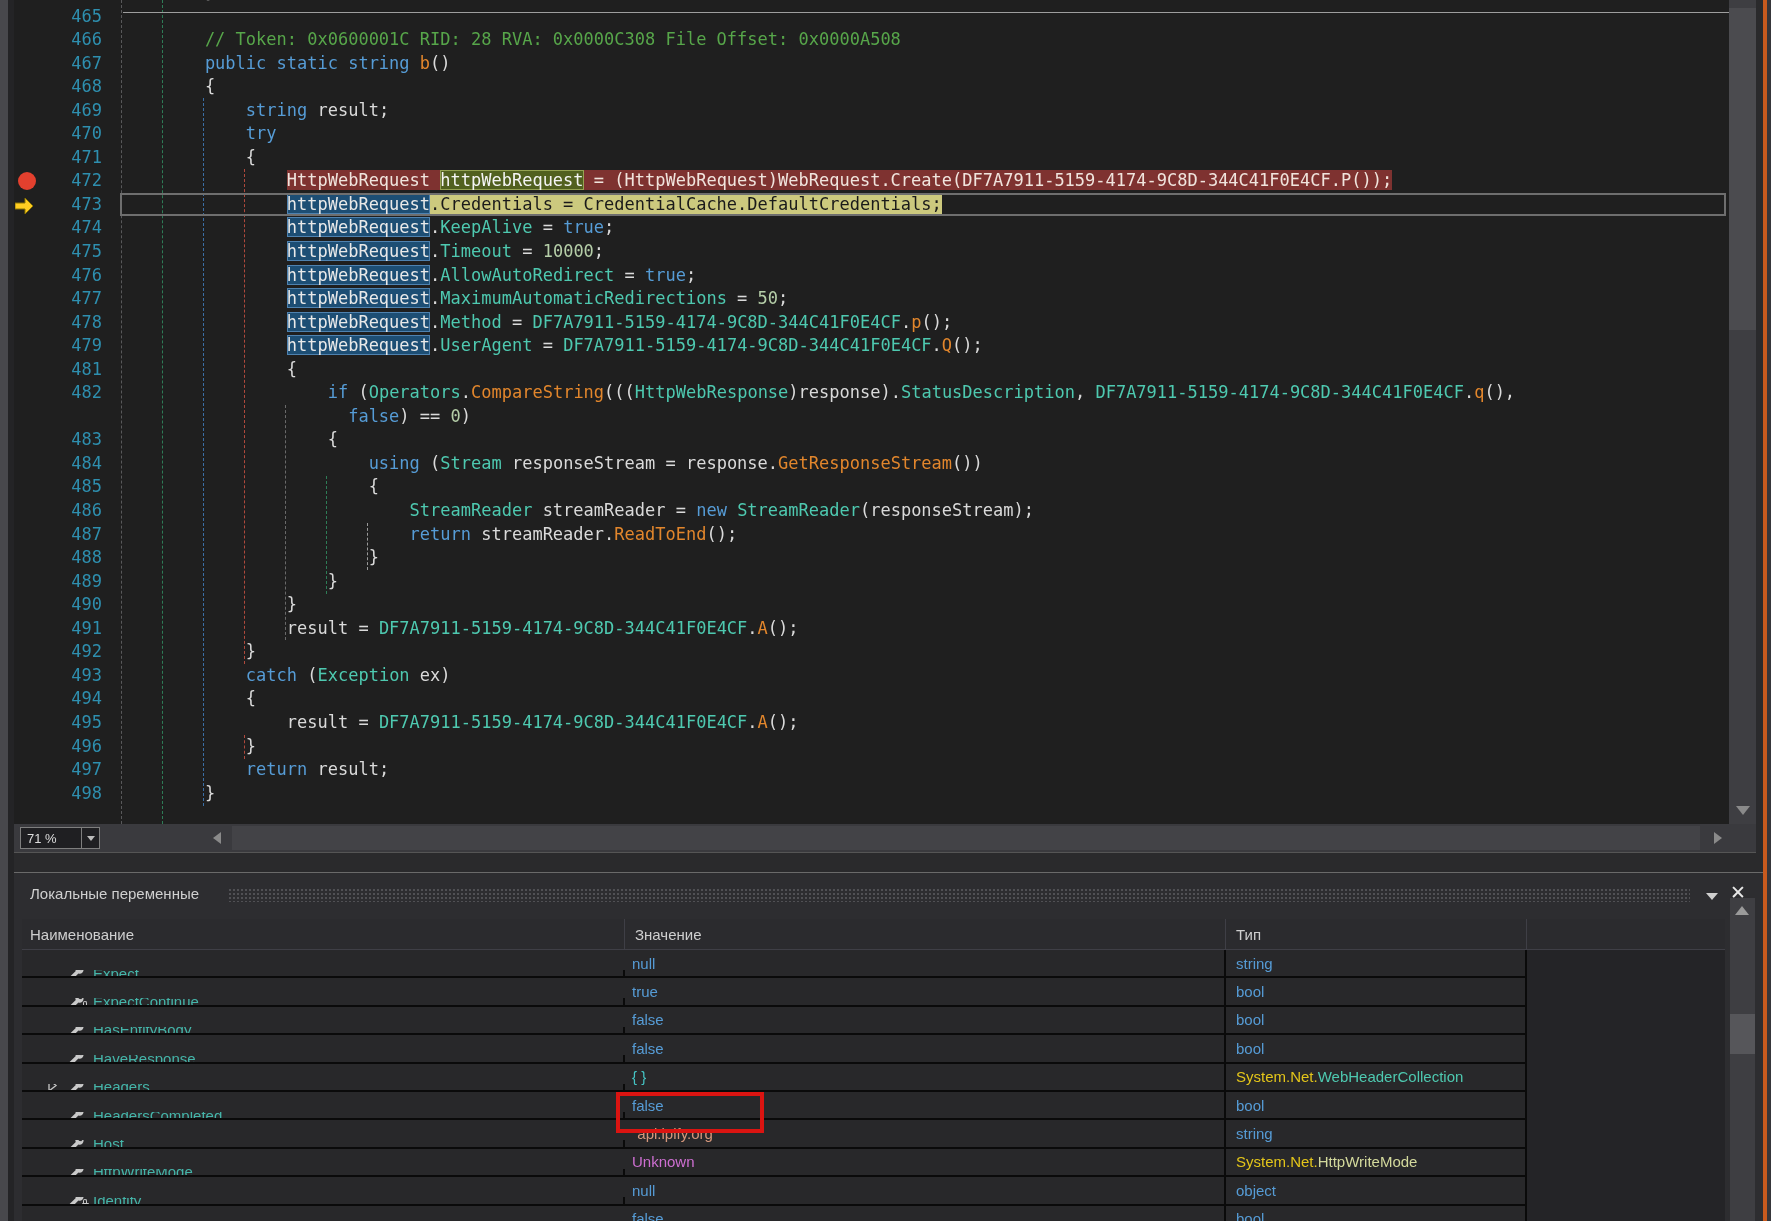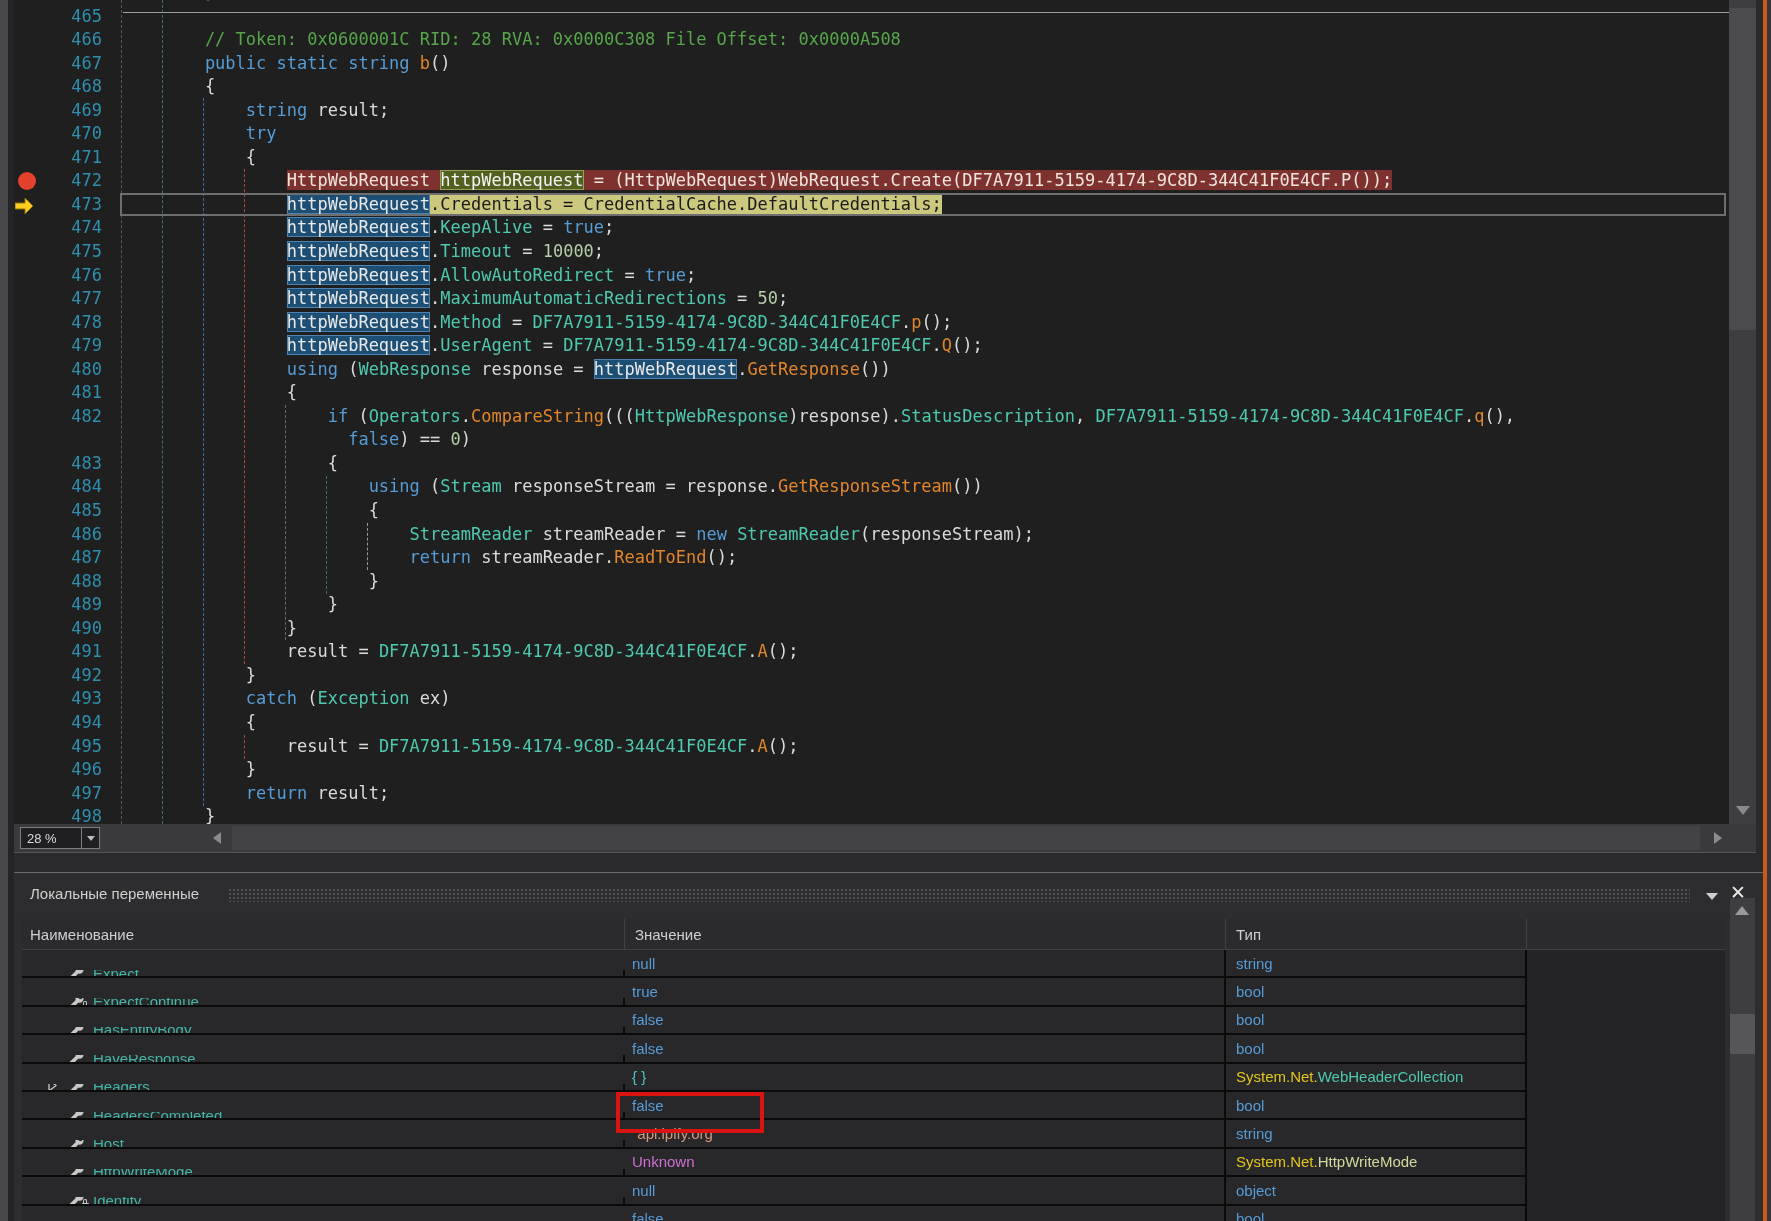--- a/index.html
+++ b/index.html
@@ -111,21 +111,20 @@
       <div class="cl"><div class="glyph bp"></div><span class="lno">472</span><span class="code" style="padding-left: 16ch;"><span class="bpline"><span class="onred">HttpWebRequest </span><span class="refg">httpWebRequest</span><span class="onred"> = (HttpWebRequest)WebRequest.Create(DF7A7911-5159-4174-9C8D-344C41F0E4CF.P());</span></span></span></div>
       <div class="cl"><div class="selbox"></div><div class="glyph arrow"><svg width="22" height="16">
             <polygon points="0,5 10,5 10,0 18,8 10,16 10,11 0,11" fill="#FFCD22" stroke="#8B7500" stroke-width="1"></polygon>
           </svg></div><span class="lno">473</span><span class="code" style="padding-left: 16ch;"><span class="ref">httpWebRequest</span><span class="cur">.Credentials = CredentialCache.DefaultCredentials;</span></span></div>
       <div class="cl"><span class="lno">474</span><span class="code" style="padding-left: 16ch;"><span class="ref">httpWebRequest</span><span class="pl">.</span><span class="ty">KeepAlive</span><span class="pl"> = </span><span class="kw">true</span><span class="pl">;</span></span></div>
       <div class="cl"><span class="lno">475</span><span class="code" style="padding-left: 16ch;"><span class="ref">httpWebRequest</span><span class="pl">.</span><span class="ty">Timeout</span><span class="pl"> = </span><span class="nm">10000</span><span class="pl">;</span></span></div>
       <div class="cl"><span class="lno">476</span><span class="code" style="padding-left: 16ch;"><span class="ref">httpWebRequest</span><span class="pl">.</span><span class="ty">AllowAutoRedirect</span><span class="pl"> = </span><span class="kw">true</span><span class="pl">;</span></span></div>
       <div class="cl"><span class="lno">477</span><span class="code" style="padding-left: 16ch;"><span class="ref">httpWebRequest</span><span class="pl">.</span><span class="ty">MaximumAutomaticRedirections</span><span class="pl"> = </span><span class="nm">50</span><span class="pl">;</span></span></div>
       <div class="cl"><span class="lno">478</span><span class="code" style="padding-left: 16ch;"><span class="ref">httpWebRequest</span><span class="pl">.</span><span class="ty">Method</span><span class="pl"> = </span><span class="ty">DF7A7911-5159-4174-9C8D-344C41F0E4CF</span><span class="pl">.</span><span class="mth">p</span><span class="pl">();</span></span></div>
       <div class="cl"><span class="lno">479</span><span class="code" style="padding-left: 16ch;"><span class="ref">httpWebRequest</span><span class="pl">.</span><span class="ty">UserAgent</span><span class="pl"> = </span><span class="ty">DF7A7911-5159-4174-9C8D-344C41F0E4CF</span><span class="pl">.</span><span class="mth">Q</span><span class="pl">();</span></span></div>
-      <div class="cl"><span class="lno">480</span><span class="code" style="padding-left: 16ch;"><span class="kw">using</span><span class="pl"> (</span><span class="ty">WebResponse</span><span class="pl"> response = </span><span class="ref">httpWebRequest</span><span class="pl">.</span><span class="mth">GetResponse</span><span class="pl">())</span></span></div>
       <div class="cl"><span class="lno">481</span><span class="code" style="padding-left: 16ch;"><span class="pl">{</span></span></div>
       <div class="cl"><span class="lno">482</span><span class="code" style="padding-left: 20ch;"><span class="kw">if</span><span class="pl"> (</span><span class="ty">Operators</span><span class="pl">.</span><span class="mth">CompareString</span><span class="pl">(((</span><span class="ty">HttpWebResponse</span><span class="pl">)response).</span><span class="ty">StatusDescription</span><span class="pl">, </span><span class="ty">DF7A7911-5159-4174-9C8D-344C41F0E4CF</span><span class="pl">.</span><span class="mth">q</span><span class="pl">(),</span></span></div>
       <div class="cl"><span class="lno"></span><span class="code" style="padding-left: 22ch;"><span class="kw">false</span><span class="pl">) == </span><span class="nm">0</span><span class="pl">)</span></span></div>
       <div class="cl"><span class="lno">483</span><span class="code" style="padding-left: 20ch;"><span class="pl">{</span></span></div>
       <div class="cl"><span class="lno">484</span><span class="code" style="padding-left: 24ch;"><span class="kw">using</span><span class="pl"> (</span><span class="ty">Stream</span><span class="pl"> responseStream = response.</span><span class="mth">GetResponseStream</span><span class="pl">())</span></span></div>
       <div class="cl"><span class="lno">485</span><span class="code" style="padding-left: 24ch;"><span class="pl">{</span></span></div>
       <div class="cl"><span class="lno">486</span><span class="code" style="padding-left: 28ch;"><span class="ty">StreamReader</span><span class="pl"> streamReader = </span><span class="kw">new</span><span class="pl"> </span><span class="ty">StreamReader</span><span class="pl">(responseStream);</span></span></div>
       <div class="cl"><span class="lno">487</span><span class="code" style="padding-left: 28ch;"><span class="kw">return</span><span class="pl"> streamReader.</span><span class="mth">ReadToEnd</span><span class="pl">();</span></span></div>
       <div class="cl"><span class="lno">488</span><span class="code" style="padding-left: 24ch;"><span class="pl">}</span></span></div>
       <div class="cl"><span class="lno">489</span><span class="code" style="padding-left: 20ch;"><span class="pl">}</span></span></div>
@@ -141,21 +140,21 @@
     </div>
 </div>
 <div id="vscroll">
   <div class="thumb"></div>
   <div class="down"></div>
 </div>
 
 <div id="hbar">
   <div class="hthumb"></div>
   <div id="zoombox">
-    <span class="zval">28 %</span>
+    <span class="zval">71 %</span>
     <span class="caret">
         <i></i>
       </span>
   </div>
   <div class="harrow-l"></div>
   <div class="harrow-r"></div>
 </div>
 
 <div id="panel">
   <div id="panel-title">Локальные переменные</div>

